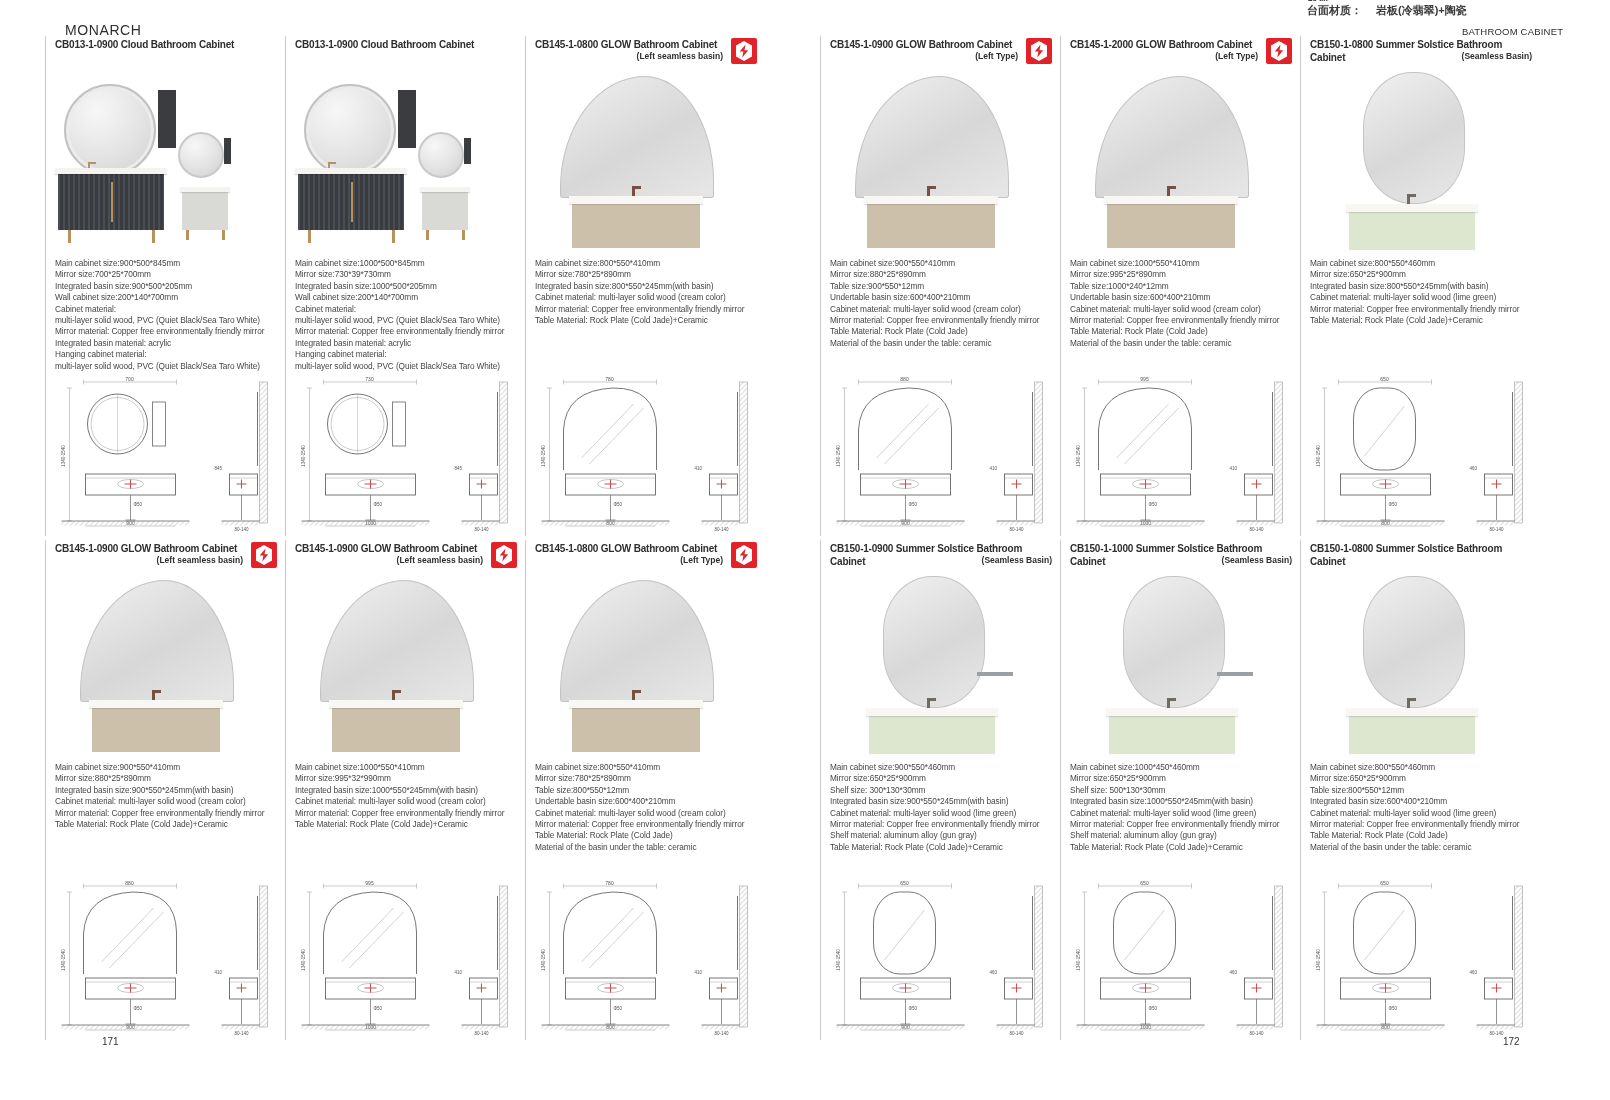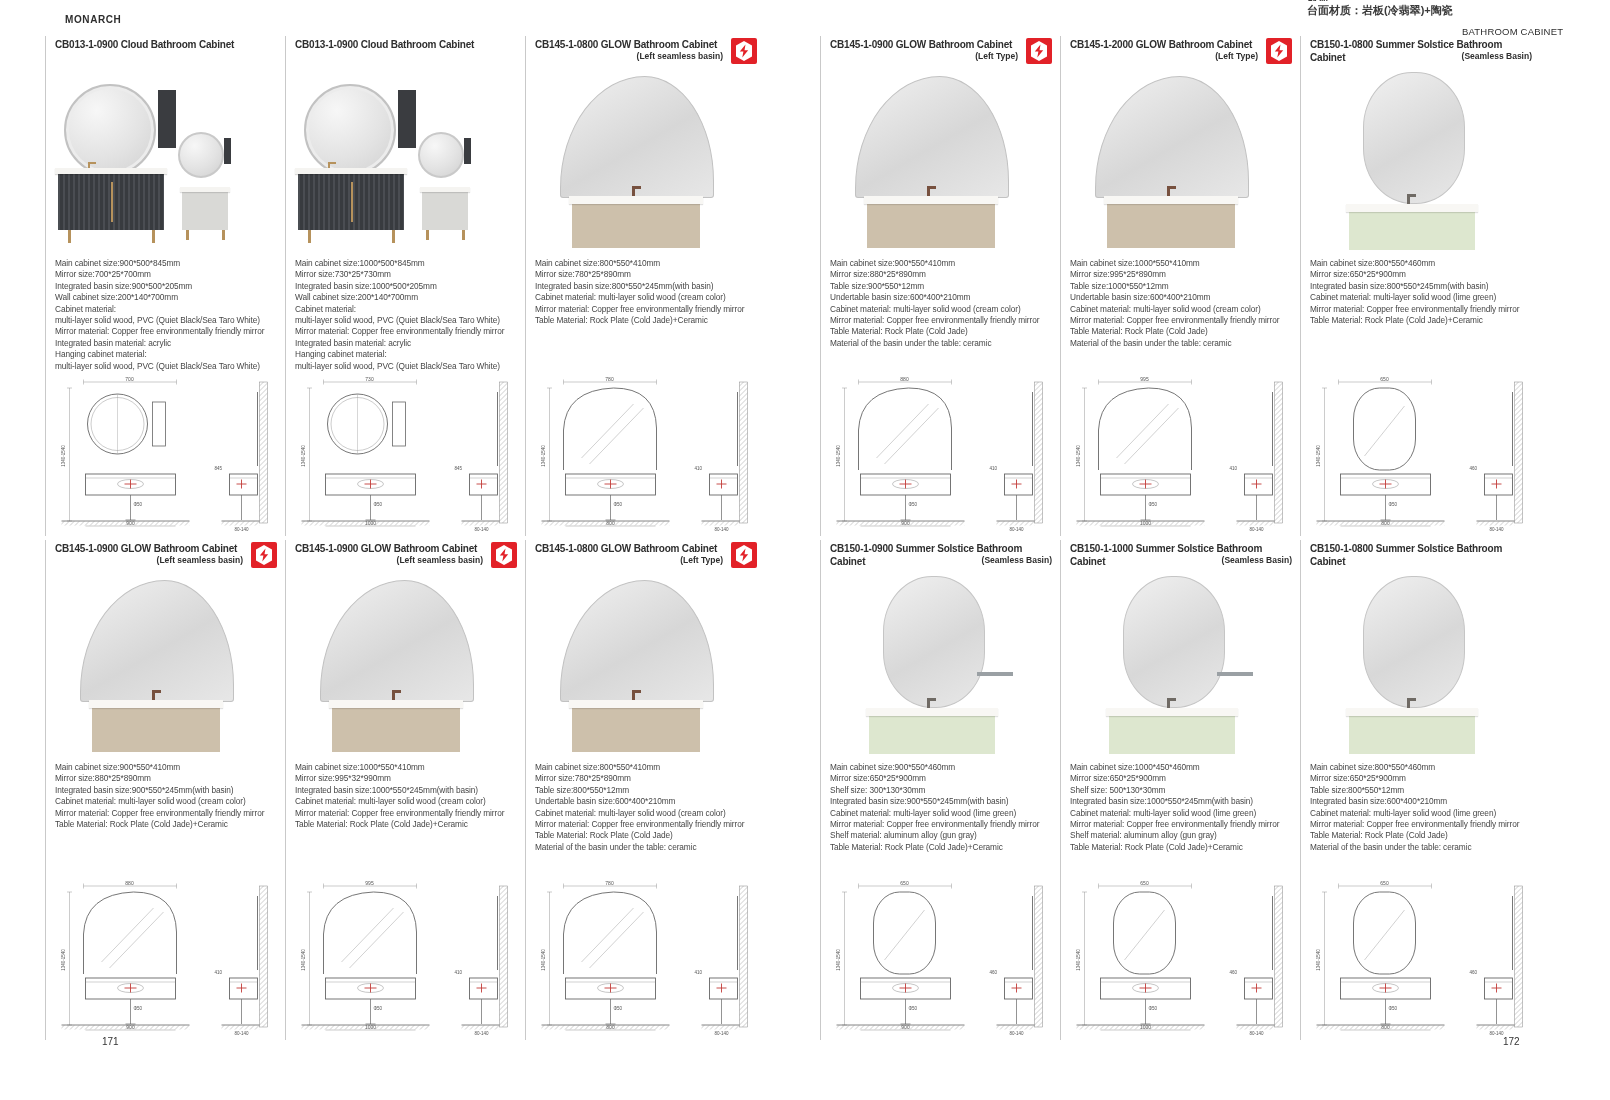--- a/index.html
+++ b/index.html
@@ -1,23 +1,23 @@
 <!DOCTYPE html>
 <html><head>
 <meta charset="utf-8">
 <style>
   html,body{margin:0;padding:0;background:#fff;}
   #page{position:relative;width:1610px;height:1100px;background:#ffffff;overflow:hidden;
         font-family:"Liberation Sans","DejaVu Sans",sans-serif;color:#303030;}
   
-  .brand{position:absolute;left:65px;top:14px;font-size:10px;font-weight:bold;letter-spacing:.6px;color:#2e2e2e;}
+  .brand{position:absolute;left:65px;top:22px;font-size:14px;font-weight:normal;letter-spacing:.6px;color:#2e2e2e;}
   .hdr-right{position:absolute;left:1462px;top:26px;font-size:9.5px;color:#2e2e2e;letter-spacing:.2px;}
   .cn-block{position:absolute;left:1307px;top:-7px;font-size:11px;font-weight:bold;color:#3a3a3a;}
   .cn-partial{height:8px;overflow:hidden;}
-  .cn-line{margin-top:2px;display:flex;}
+  .cn-line{margin-top:2px;display:flex;gap:14px;}
   
   .pageno{position:absolute;top:1036px;font-size:10px;color:#333;}
   #pg-left{left:66px;margin-left:36px;} #pg-right{left:1503px;}
   
   .row{position:absolute;left:45px;display:flex;}
   #row-0{top:36px;} #row-1{top:540px;}
   .gutter{width:55px;flex:none;}
   .cell{width:240px;height:500px;flex:none;position:relative;box-sizing:border-box;
         border-left:1px solid #c9c9c9;padding:0 6px 0 9px;}
   .cell-head{position:relative;height:32px;}
@@ -187,21 +187,21 @@
         <div class="c-leg l2"></div>
         <div class="c-cab-sm"></div>
         <div class="c-leg s1"></div>
         <div class="c-leg s2"></div>
       </div>
 
     </div>
 
     <div class="cell-specs">
       <div class="spec-line">Main cabinet size:1000*500*845mm</div>
-      <div class="spec-line">Mirror size:730*25*730mm</div>
+      <div class="spec-line">Mirror size:730*39*730mm</div>
       <div class="spec-line">Integrated basin size:1000*500*205mm</div>
       <div class="spec-line">Wall cabinet size:200*140*700mm</div>
       <div class="spec-line">Cabinet material:</div>
       <div class="spec-line">multi-layer solid wood, PVC (Quiet Black/Sea Taro White)</div>
       <div class="spec-line">Mirror material: Copper free environmentally friendly mirror</div>
       <div class="spec-line">Integrated basin material: acrylic</div>
       <div class="spec-line">Hanging cabinet material:</div>
       <div class="spec-line">multi-layer solid wood, PVC (Quiet Black/Sea Taro White)</div>
     </div>
 
@@ -424,21 +424,21 @@
         <div class="g-mirror"></div>
         <div class="g-faucet"></div>
         <div class="g-cab"></div>
       </div>
 
     </div>
 
     <div class="cell-specs">
       <div class="spec-line">Main cabinet size:1000*550*410mm</div>
       <div class="spec-line">Mirror size:995*25*890mm</div>
-      <div class="spec-line">Table size:1000*550*12mm</div>
+      <div class="spec-line">Table size:1000*240*12mm</div>
       <div class="spec-line">Undertable basin size:600*400*210mm</div>
       <div class="spec-line">Cabinet material: multi-layer solid wood (cream color)</div>
       <div class="spec-line">Mirror material: Copper free environmentally friendly mirror</div>
       <div class="spec-line">Table Material: Rock Plate (Cold Jade)</div>
       <div class="spec-line">Material of the basin under the table: ceramic</div>
       <div class="spec-line"></div>
       <div class="spec-line"></div>
     </div>
 
     <div class="diagram"><svg viewBox="0 0 228 158" width="100%" height="100%" font-family="Liberation Sans, DejaVu Sans, sans-serif">

